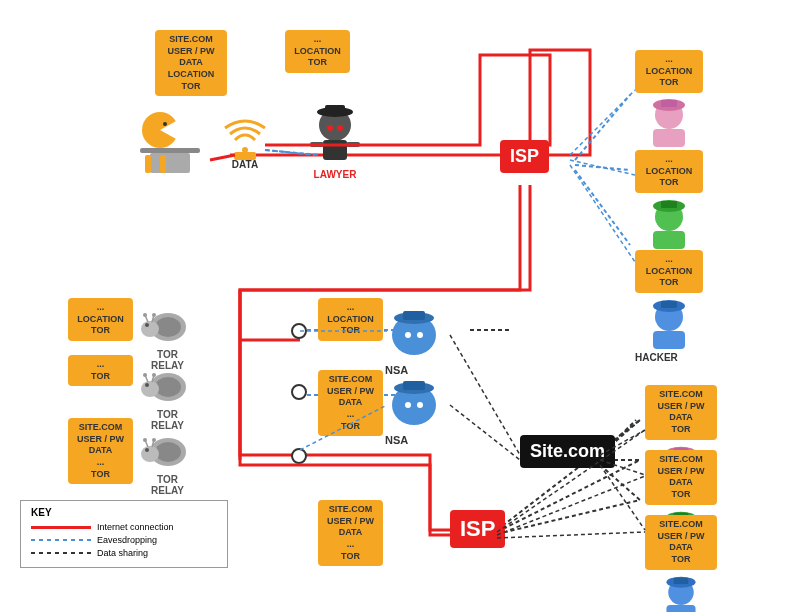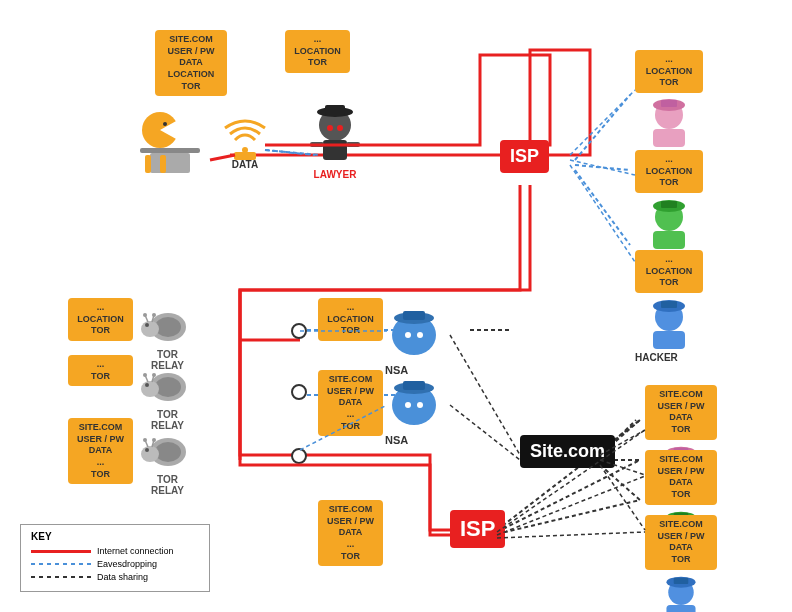--- a/index.html
+++ b/index.html
@@ -420,21 +420,21 @@
     </div>
     <svg width="60" height="50" viewBox="0 0 60 55" style="display:block; margin: 0 auto;">
       <ellipse cx="30" cy="20" rx="14" ry="14" fill="#5090e0"></ellipse>
       <ellipse cx="30" cy="9" rx="16" ry="6" fill="#3070c0"></ellipse>
       <rect x="22" y="4" width="16" height="7" fill="#2060a0" rx="1"></rect>
       <rect x="14" y="34" width="32" height="18" fill="#5090e0" rx="4"></rect>
     </svg>
 
   </div>
 
-  <div class="key-box" style="left:20px; top:500px; width:190px;margin-top:24px;">
+  <div class="key-box" style="left:20px; top:500px; width:208px;">
     <div class="key-title">KEY</div>
     <div class="key-item">
       <div class="key-line key-line-red"></div>
       <span style="font-size:9px;">Internet connection</span>
     </div>
     <div class="key-item">
       <div class="key-line key-line-blue-dot"></div>
       <span style="font-size:9px;">Eavesdropping</span>
     </div>
     <div class="key-item">

